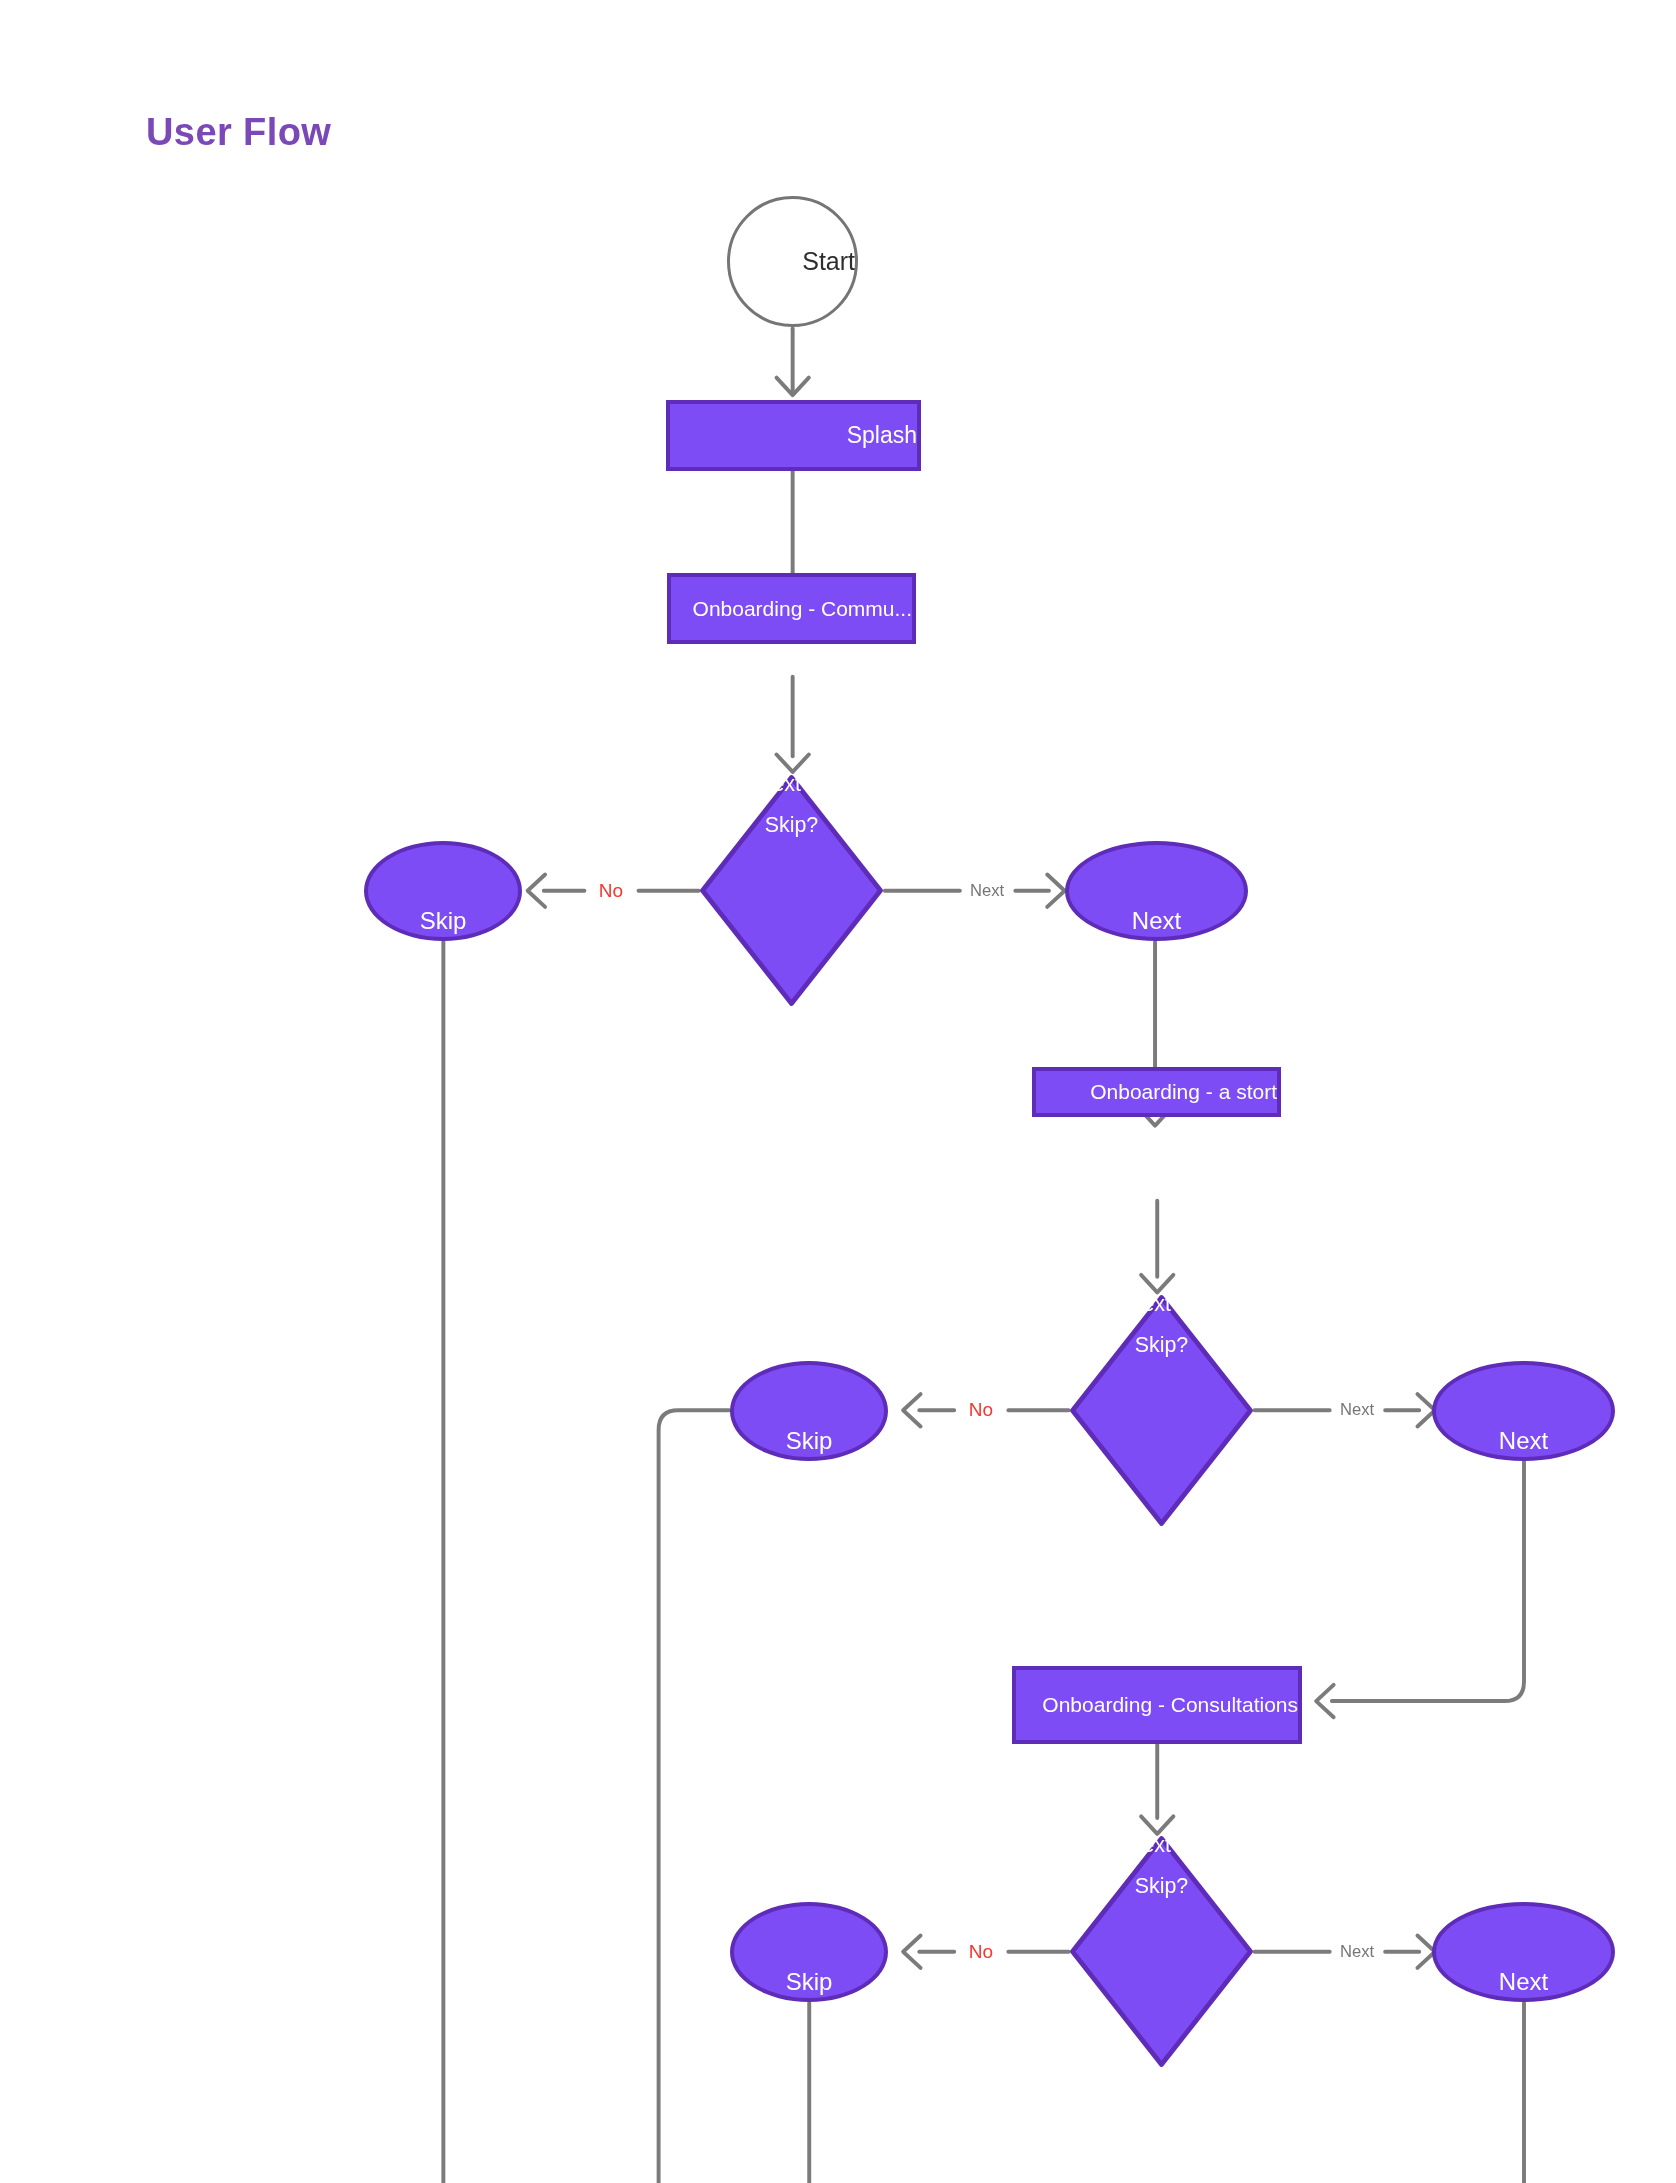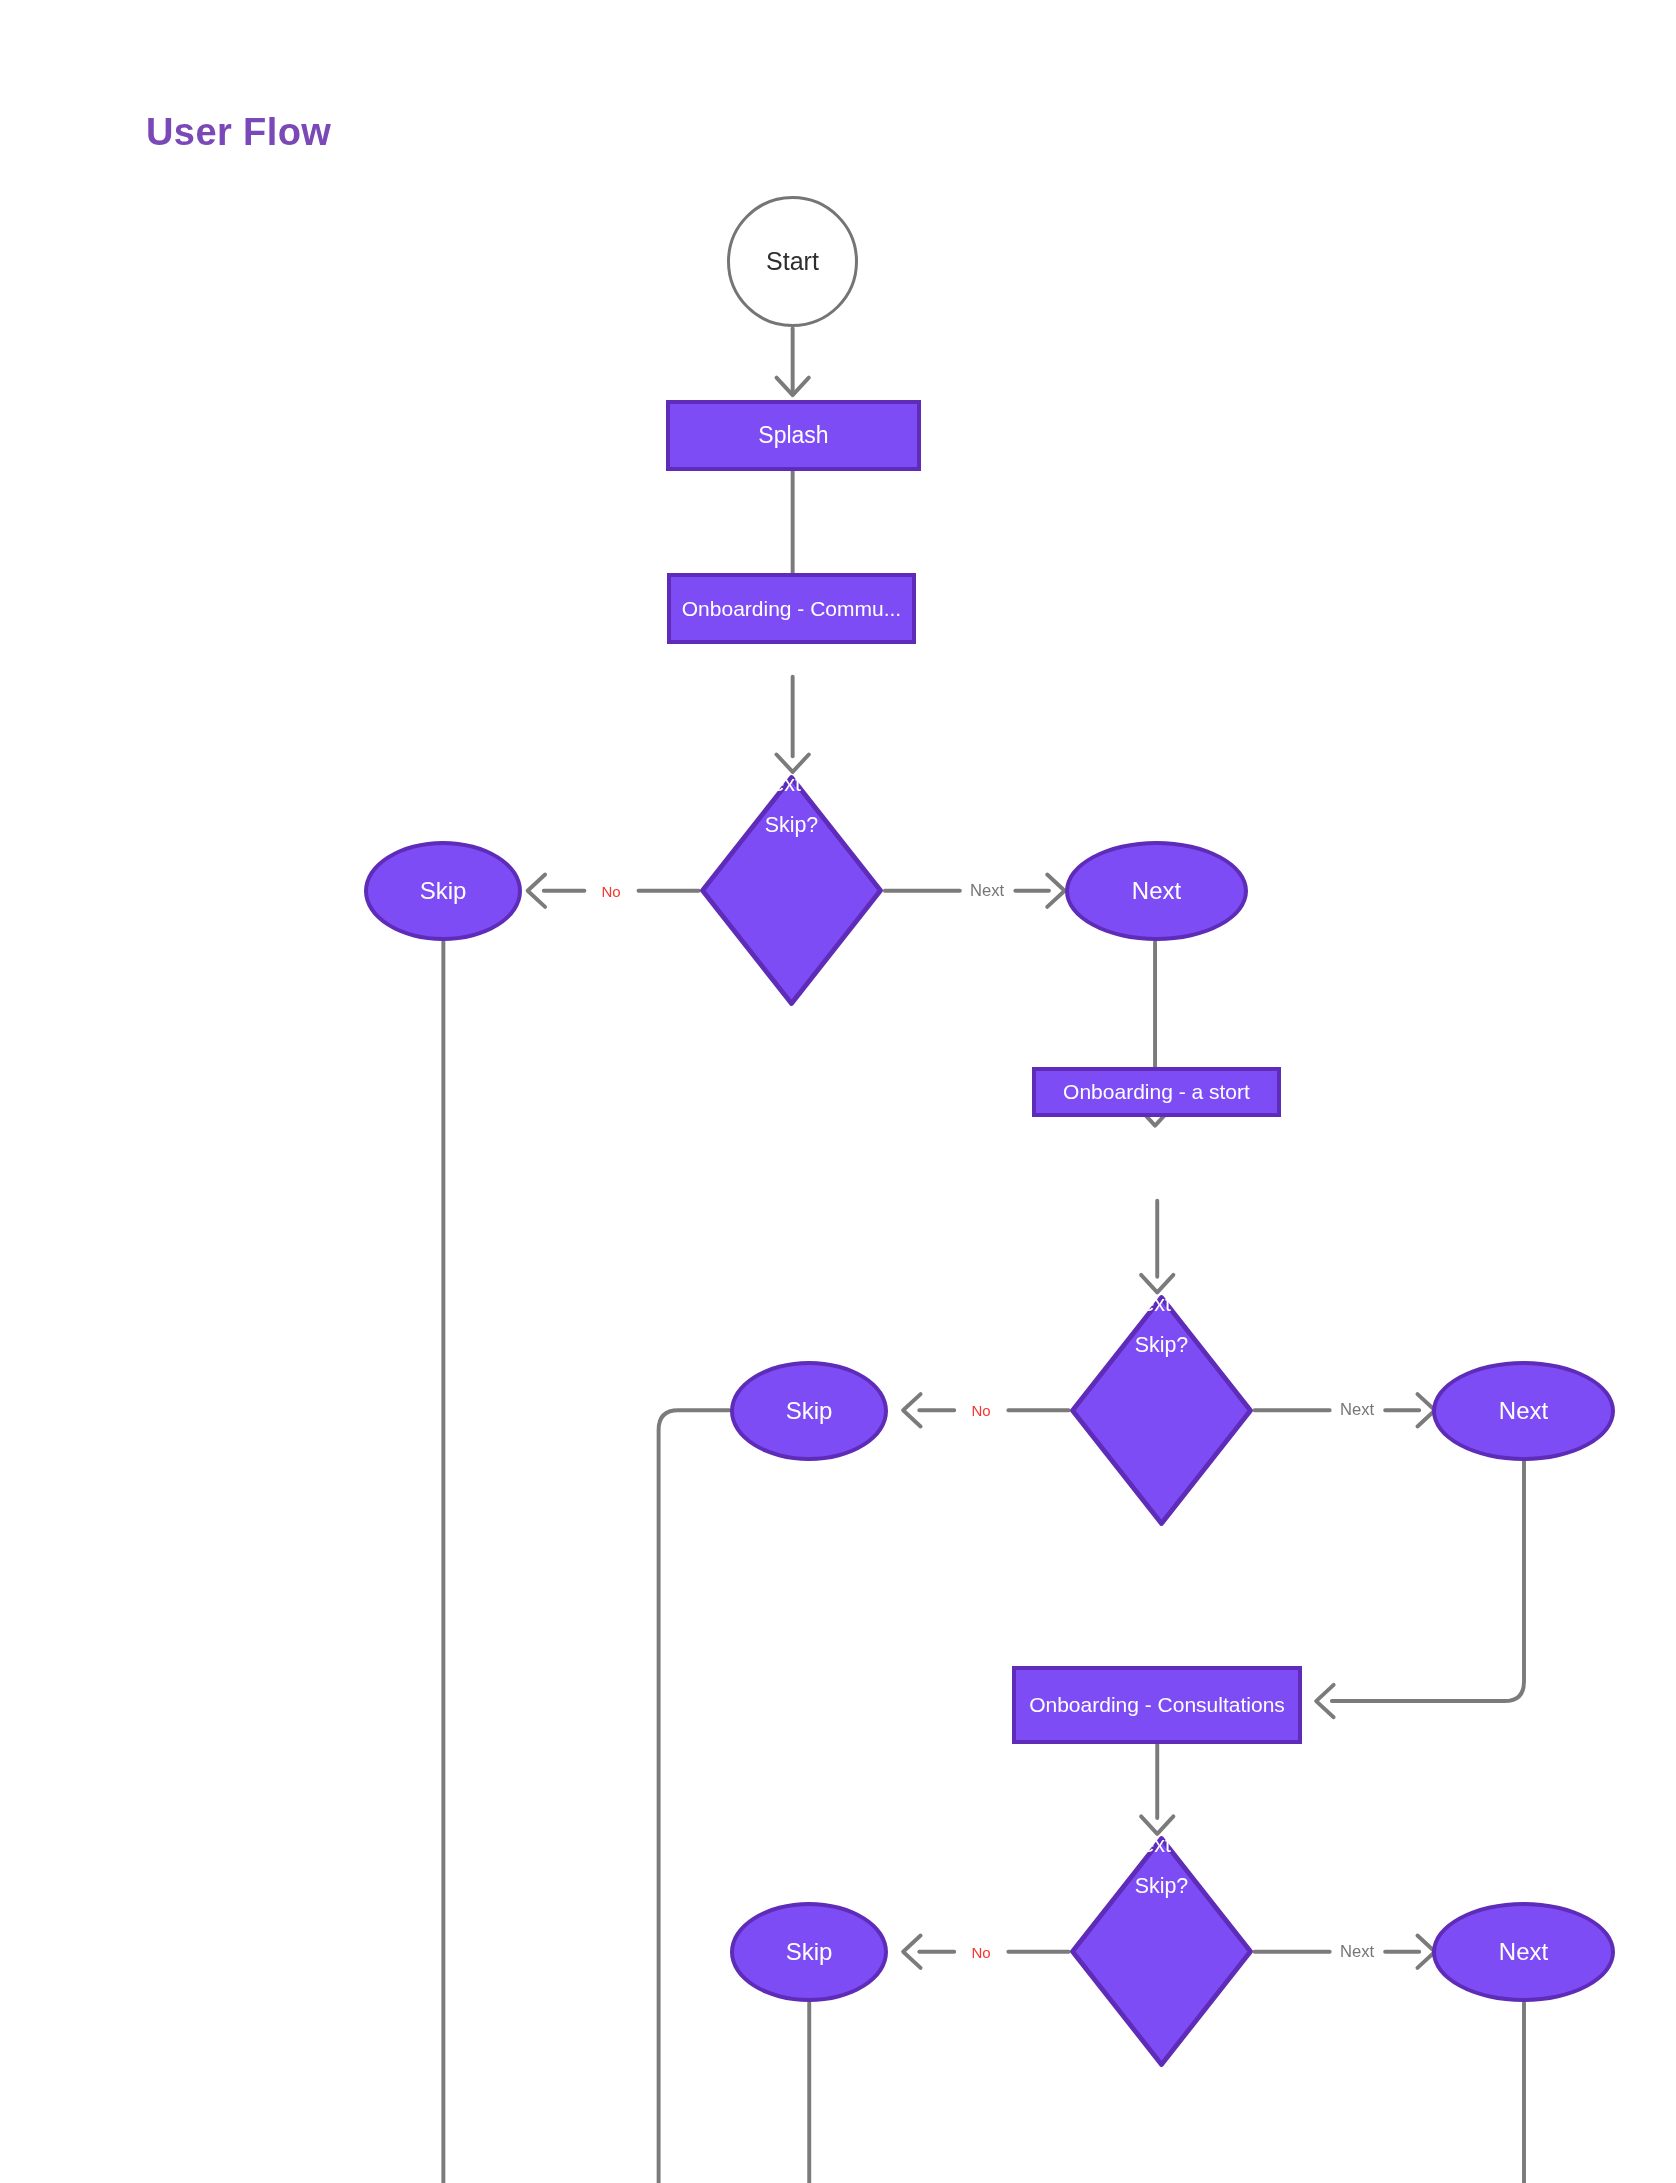--- a/index.html
+++ b/index.html
@@ -22,21 +22,21 @@
   }
   .page-title{
     position:absolute;left:146px;top:111px;
     font-size:38px;font-weight:600;color:var(--title_color);letter-spacing:0.4px;
   }
   #edge-layer{position:absolute;left:0;top:0;width:1677px;height:3486px;}
   .edge{fill:none;stroke:var(--line_color);stroke-width:9;stroke-linecap:round;}
   .chev{fill:none;stroke:var(--line_color);stroke-width:9;stroke-linecap:round;stroke-linejoin:round;}
   .edge-light{fill:none;stroke:var(--line_light);stroke-width:7;stroke-linecap:round;}
   .chev-light{fill:none;stroke:var(--line_light);stroke-width:7;stroke-linecap:round;stroke-linejoin:round;}
-  .node{position:absolute;box-sizing:border-box;display:flex;align-items:center;justify-content:center;
+  .node{position:absolute;box-sizing:border-box;display:flex;align-items:center;justify-content:flex-end;
     text-align:center;color:var(--node_text);}
   .rect{
     background:var(--node_fill);border:4.4px solid var(--node_border);border-radius:0;
     font-size:23px;
   }
   .ellipse{
     background:var(--node_fill);border:4.4px solid var(--node_border);border-radius:50%;
     font-size:24px;flex-direction:column;line-height:1.35;
   }
   .circle{
@@ -45,21 +45,21 @@
   }
   .diamond{position:absolute;}
   .diamond svg{position:absolute;left:0;top:0;width:100%;height:100%;overflow:visible;}
   .diamond polygon{fill:var(--node_fill);stroke:var(--node_border);stroke-width:11;stroke-linejoin:round;}
   .diamond .dtext{
     position:absolute;inset:0;display:flex;flex-direction:column;align-items:center;
     gap:20px;color:var(--node_text);font-size:21.4px;line-height:1;text-align:center;
   }
   .edge-label{
     position:absolute;transform:translate(-50%,-50%);white-space:nowrap;
-    font-size:15px;
+    font-size:19px;
   }
   .lbl-red{color:var(--label_no);}
   .lbl-gray{color:var(--label_next);font-size:16.6px;}
 </style>
 </head>
 <body>
 
 <div class="page-title">User Flow</div>
 
 <svg id="edge-layer" viewBox="0 0 3840 7984" xmlns="http://www.w3.org/2000/svg">

